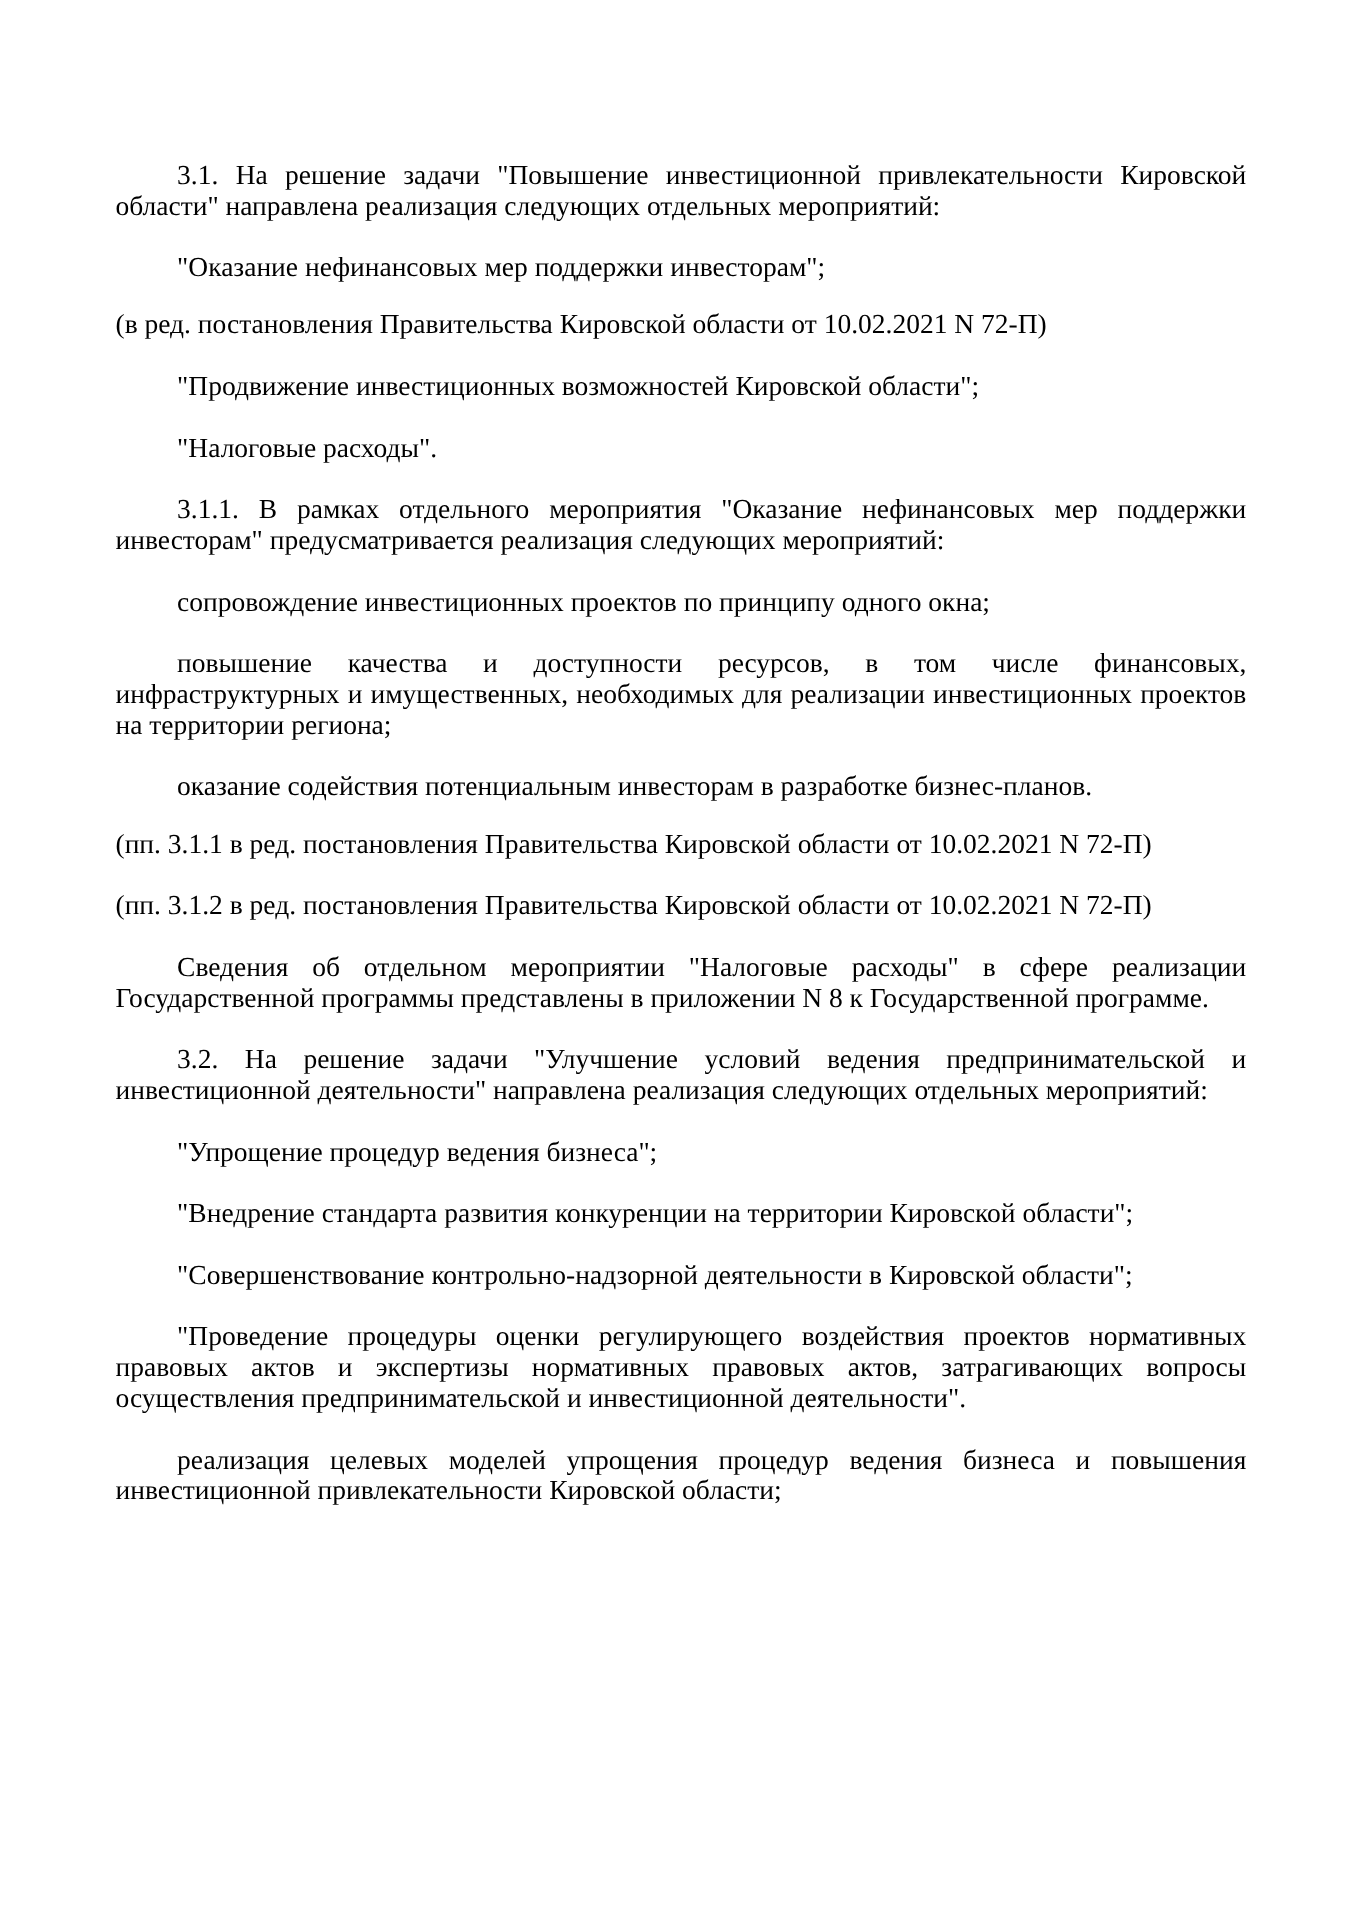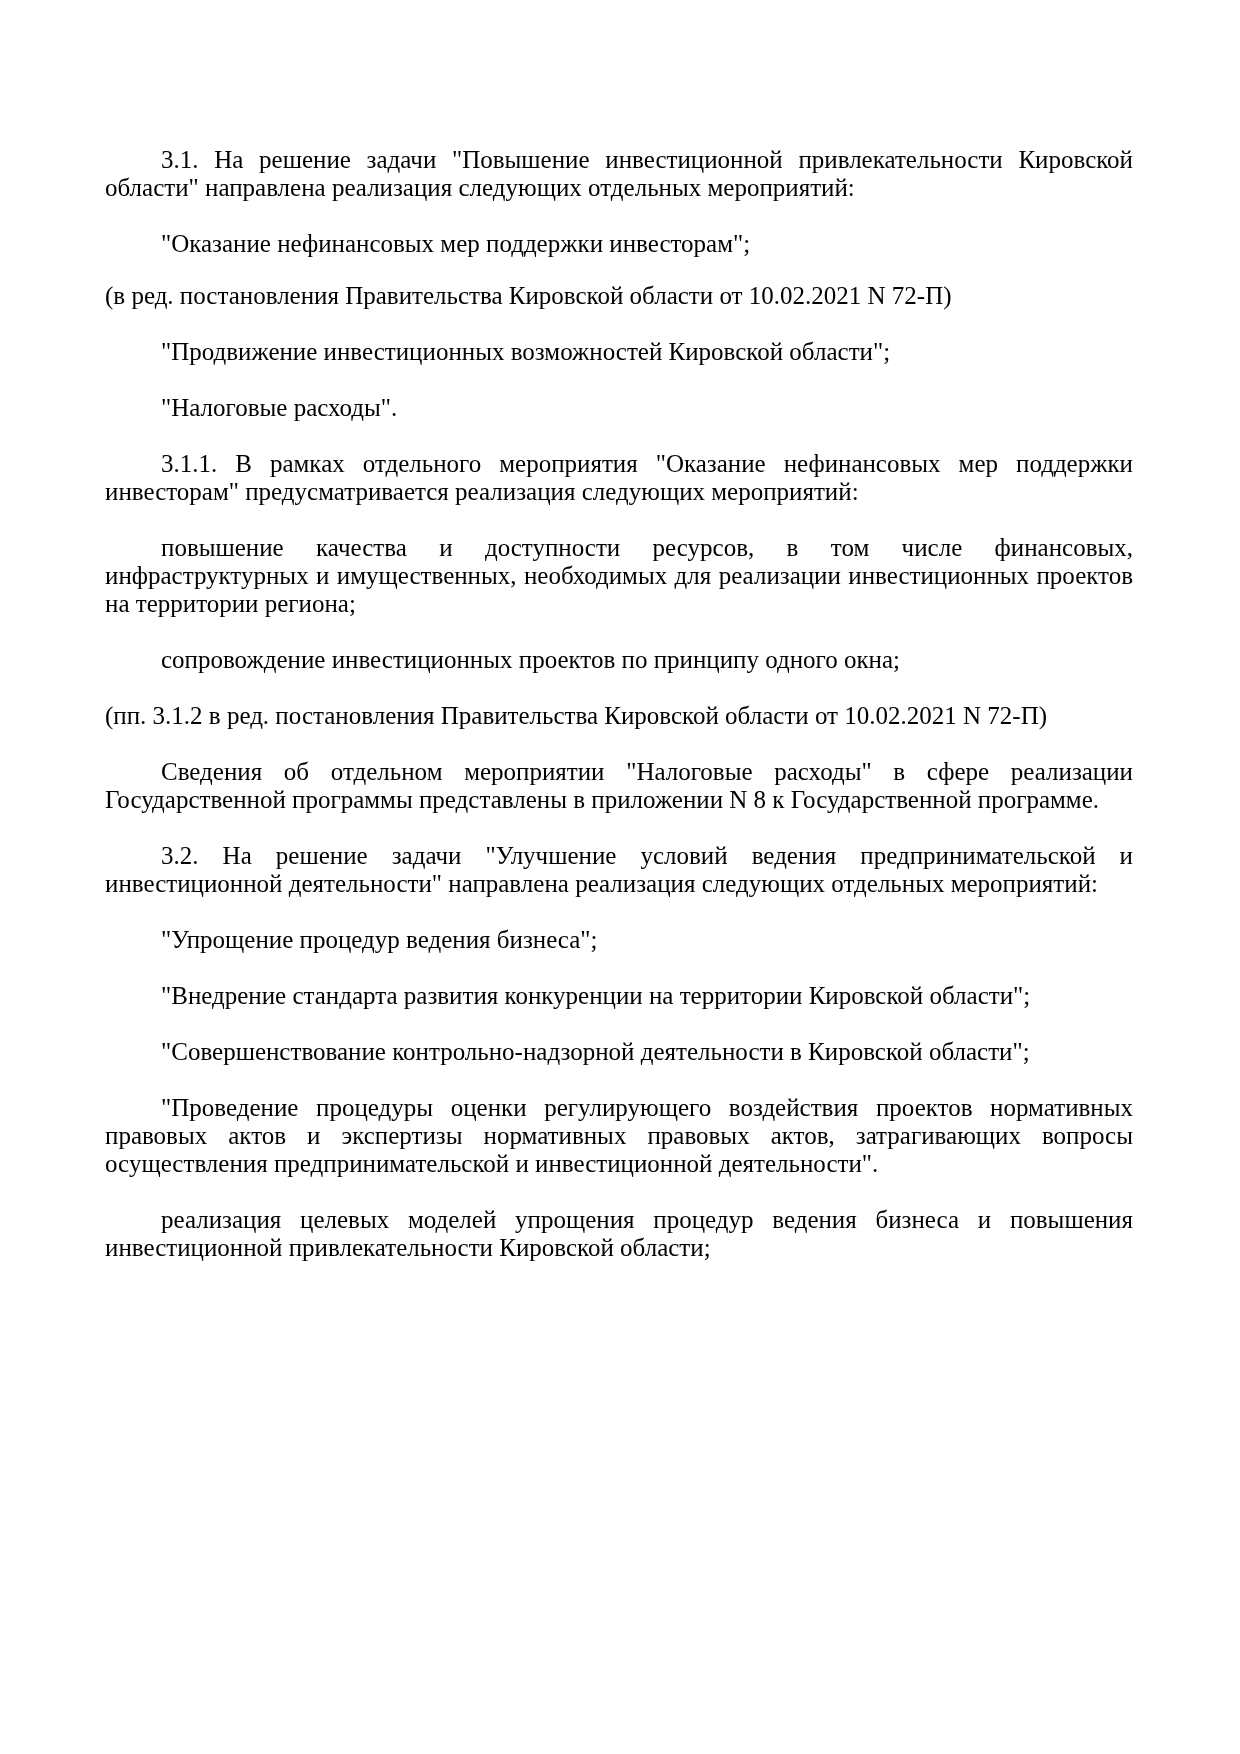--- a/index.html
+++ b/index.html
@@ -43,24 +43,28 @@
       <div class="block">
         <p class="para indent">"Продвижение инвестиционных возможностей Кировской области";</p>
       </div>
       <div class="block">
         <p class="para indent">"Налоговые расходы".</p>
       </div>
       <div class="block">
         <p class="para indent">3.1.1. В рамках отдельного мероприятия "Оказание нефинансовых мер поддержки инвесторам" предусматривается реализация следующих мероприятий:</p>
       </div>
       <div class="block">
+        <p class="para indent">сопровождение инвестиционных проектов по принципу одного окна;</p>
+      </div>
+      <div class="block">
         <p class="para indent">повышение качества и доступности ресурсов, в том числе финансовых, инфраструктурных и имущественных, необходимых для реализации инвестиционных проектов на территории региона;</p>
       </div>
       <div class="block">
-        <p class="para indent">сопровождение инвестиционных проектов по принципу одного окна;</p>
+        <p class="para indent">оказание содействия потенциальным инвесторам в разработке бизнес-планов.</p>
+        <p class="para flush">(пп. 3.1.1 в ред. постановления Правительства Кировской области от 10.02.2021 N 72-П)</p>
       </div>
       <div class="block">
         <p class="para flush">(пп. 3.1.2 в ред. постановления Правительства Кировской области от 10.02.2021 N 72-П)</p>
       </div>
       <div class="block">
         <p class="para indent">Сведения об отдельном мероприятии "Налоговые расходы" в сфере реализации Государственной программы представлены в приложении N 8 к Государственной программе.</p>
       </div>
       <div class="block">
         <p class="para indent">3.2. На решение задачи "Улучшение условий ведения предпринимательской и инвестиционной деятельности" направлена реализация следующих отдельных мероприятий:</p>
       </div>

